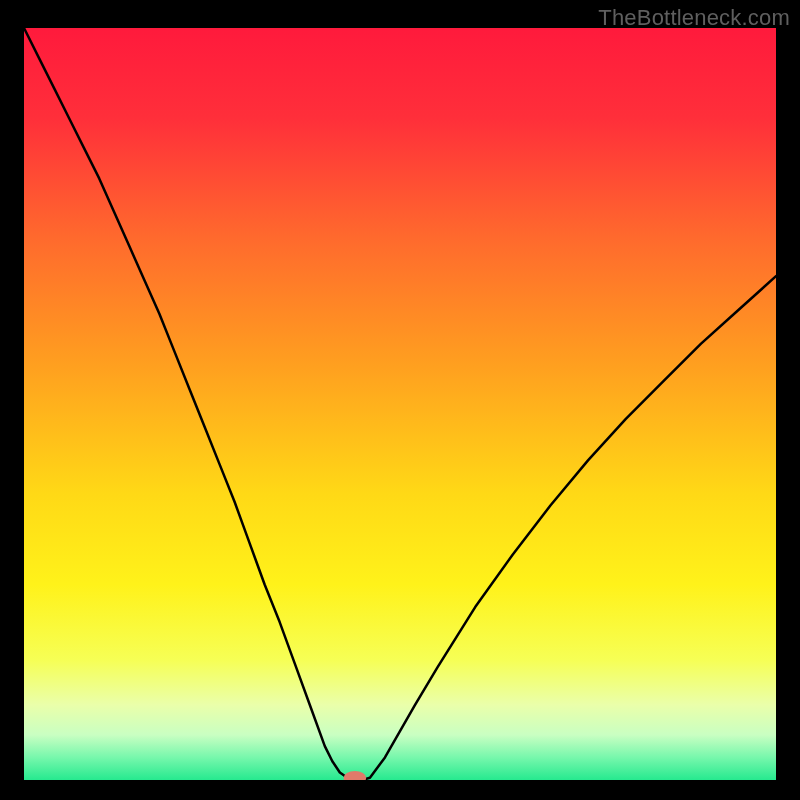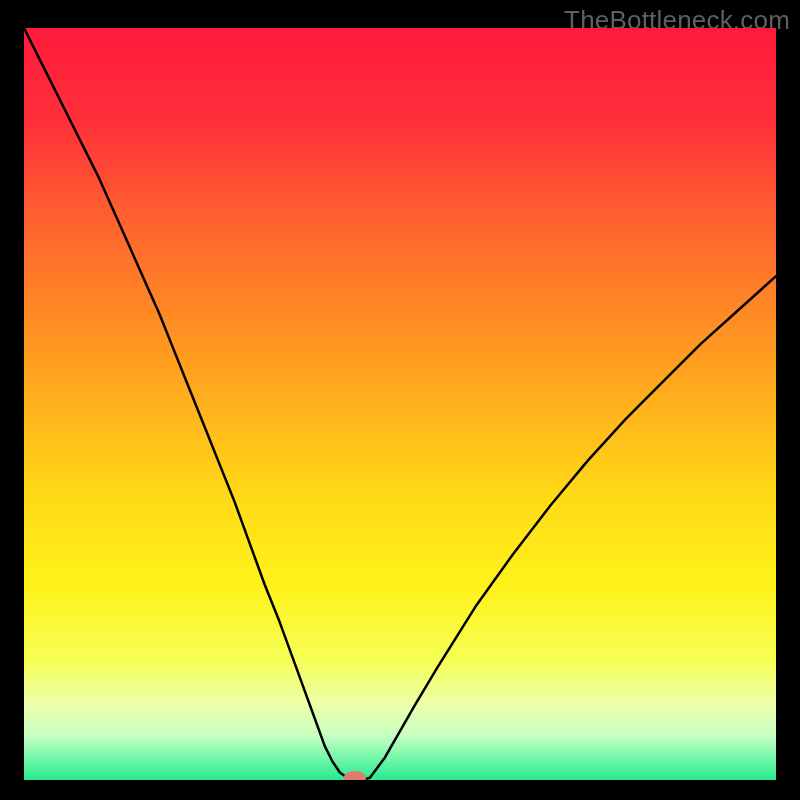--- a/index.html
+++ b/index.html
@@ -15,21 +15,21 @@
     position: relative;
     width: 800px;
     height: 800px;
     background: #000000;
   }
   .watermark {
     position: absolute;
     top: 5px;
     right: 10px;
     color: #5f5f5f;
-    font-size: 26px;
+    font-size: 22px;
     font-family: Arial, Helvetica, sans-serif;
     letter-spacing: 0.2px;
     user-select: none;
   }
   .plot {
     position: absolute;
     left: 24px;
     top: 28px;
     width: 752px;
     height: 752px;

